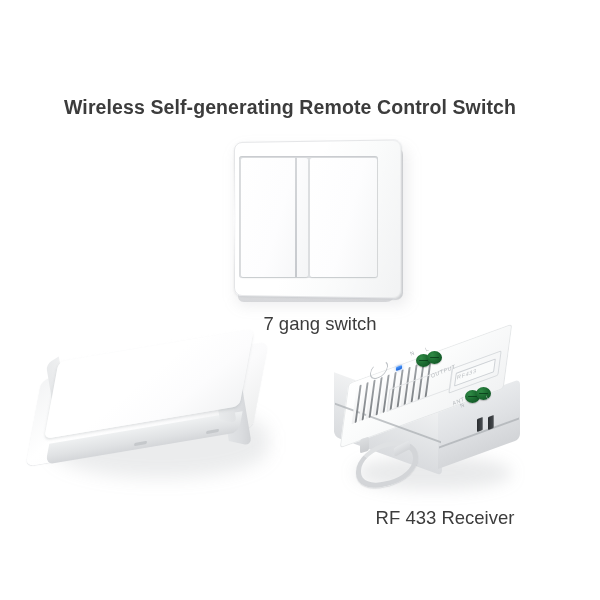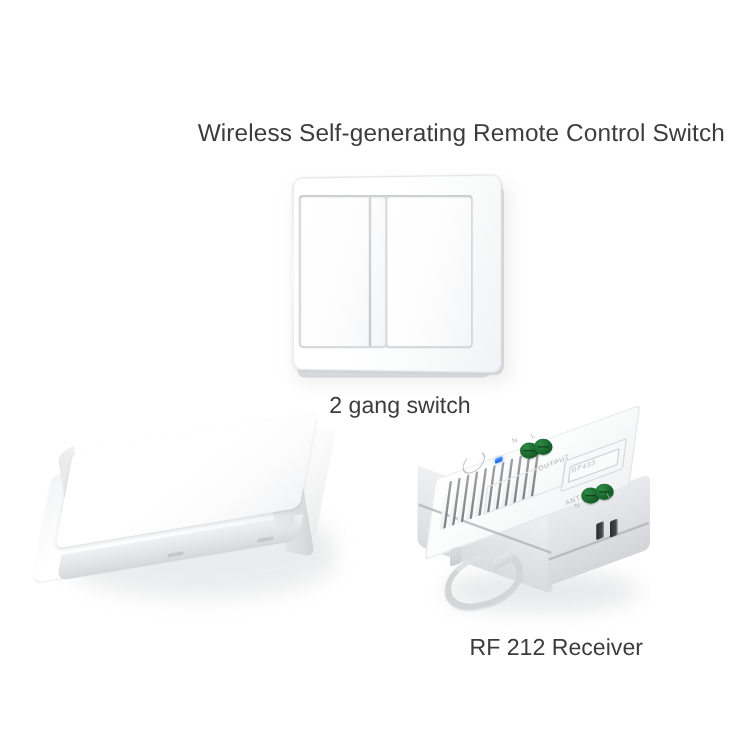--- a/index.html
+++ b/index.html
@@ -25,23 +25,23 @@
     height: 600px;
     background: #ffffff;
   }
 
   
   .headline {
     position: absolute;
     left: 0;
     top: 96px;
     width: 580px;
-    text-align: right;
+    text-align: center;
     font-size: 19.5px;
-    font-weight: 400;
+    font-weight: 700;
     letter-spacing: 0.1px;
     color: #3c3c3c;
     white-space: nowrap;
   }
 
   
   .caption {
     position: absolute;
     font-size: 18.5px;
     font-weight: 400;
@@ -479,21 +479,21 @@
     <div class="sw2-bottom"></div>
     <div class="sw2-plate"></div>
     <div class="sw2-window">
       <div class="sw2-rocker left"></div>
       <div class="sw2-rocker right"></div>
     </div>
     <div class="sw2-seam"></div>
     <div class="sw2-edge-hi"></div>
   </div>
 
-  <div class="caption caption-2gang">2 gang switch</div>
+  <div class="caption caption-2gang">7 gang switch</div>
 
   <div class="sw1">
     <div class="sw1-shadow"></div>
     <div class="sw1-base-top"></div>
     <div class="sw1-base-right"></div>
     <div class="sw1-base-front"></div>
     <div class="sw1-notch n1"></div>
     <div class="sw1-notch n2"></div>
     <div class="sw1-key-left"></div>
     <div class="sw1-key-right"></div>
@@ -561,15 +561,15 @@
     <div class="rf-slot s1"></div>
     <div class="rf-slot s2"></div>
 
     <div class="rf-clip">
       <div class="rf-clip-stem"></div>
       <div class="rf-clip-body"></div>
       <div class="rf-clip-tab"></div>
     </div>
   </div>
 
-  <div class="caption caption-rf">RF 212 Receiver</div>
+  <div class="caption caption-rf">RF 433 Receiver</div>
 
 </div>
 
 </body></html>

